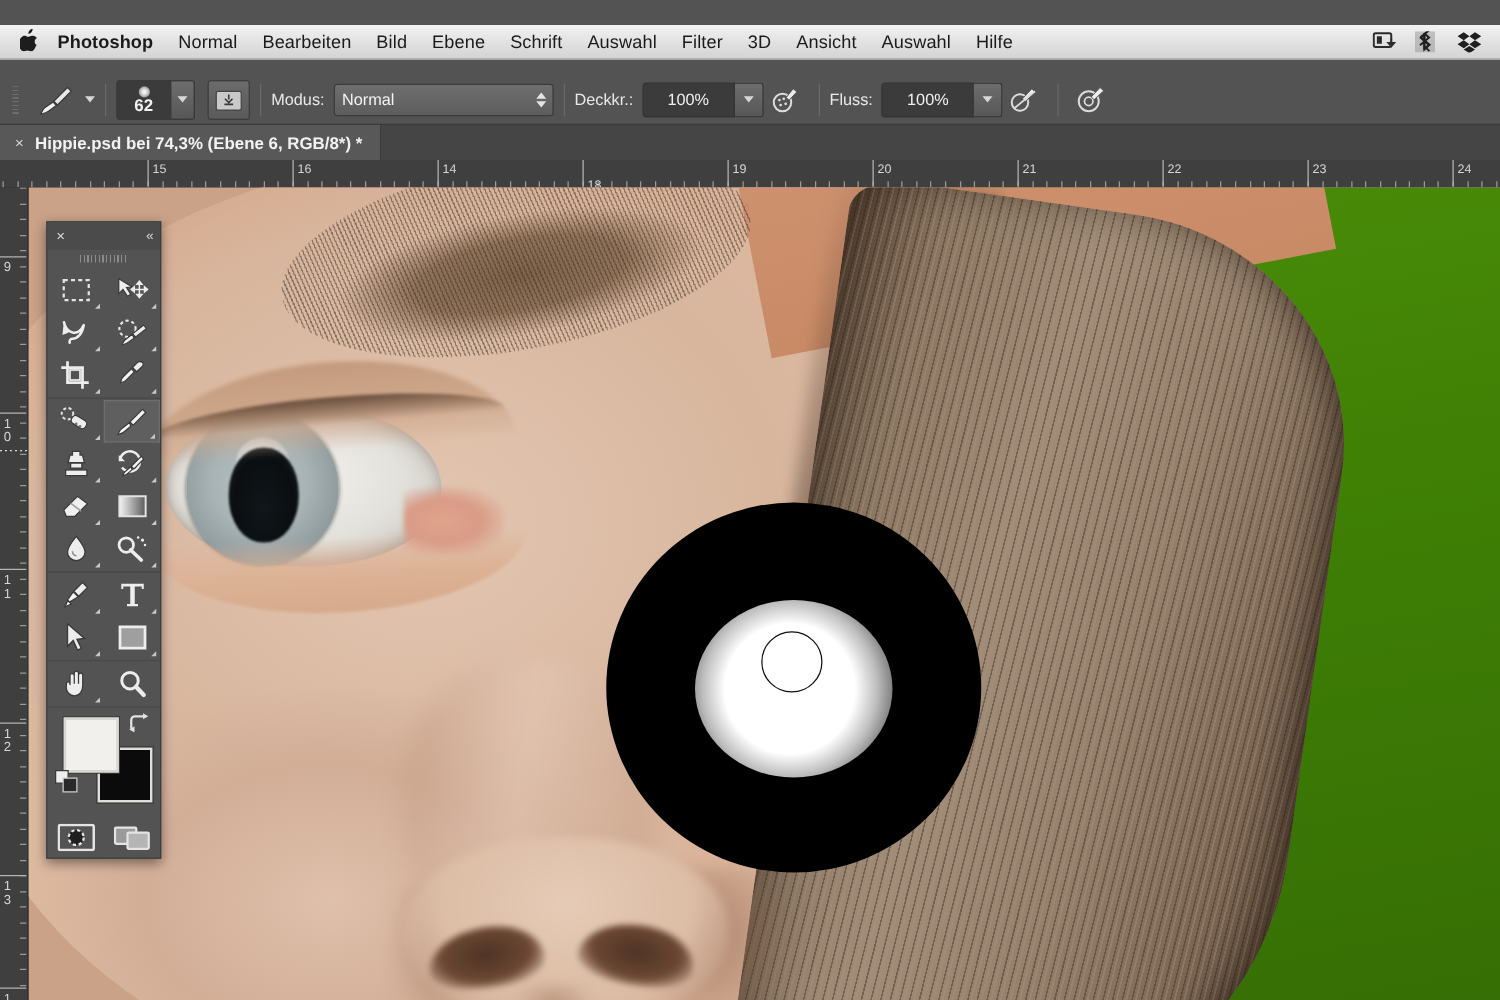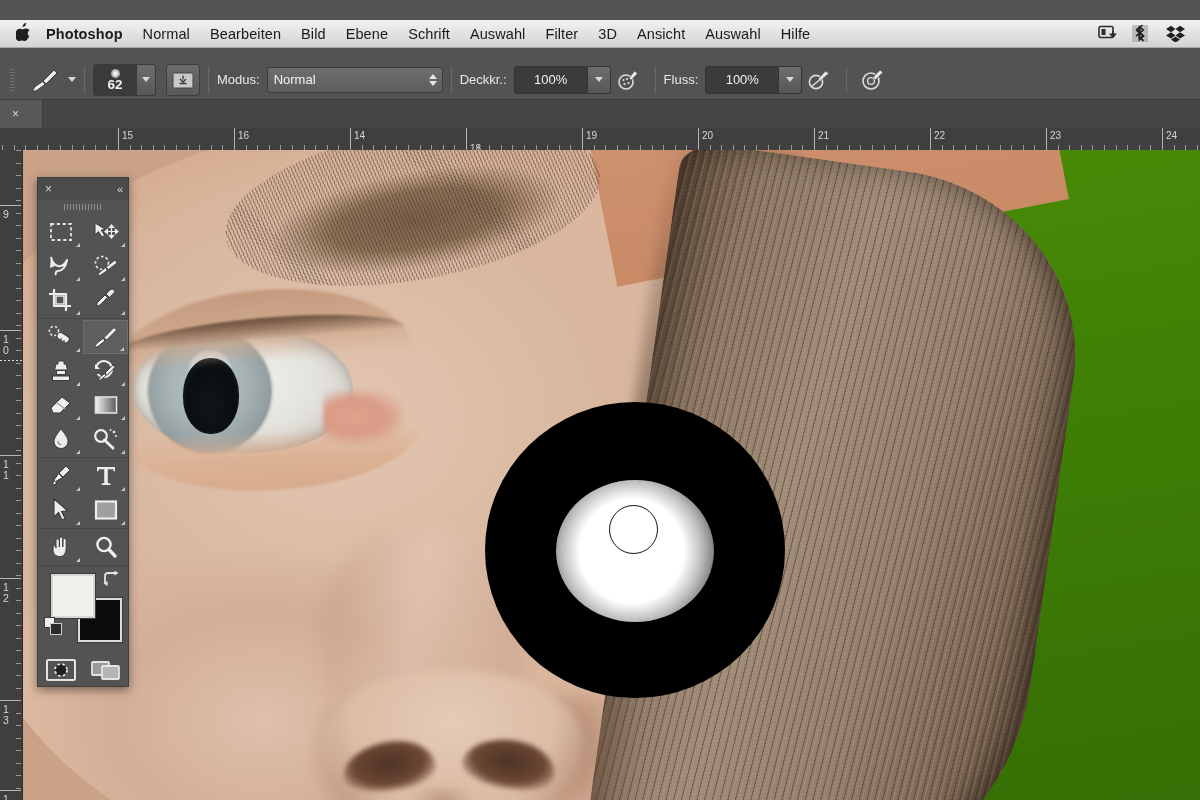--- a/index.html
+++ b/index.html
@@ -355,20 +355,21 @@
         <circle cx="11" cy="13" r="8" fill="none" stroke="#dcdcdc" stroke-width="1.6"></circle>
         <circle cx="11" cy="13" r="3.4" fill="none" stroke="#dcdcdc" stroke-width="1.4"></circle>
         <path d="M20 2 13 9.5l2.3 2.3L23 4.6z" fill="#ececec" stroke="#555" stroke-width=".8"></path>
       </svg>
     </span>
   </div>
 
   <div id="tabstrip">
     <div id="doctab">
       <span class="x">×</span>
+      <span class="label">Hippie.psd bei 74,3% (Ebene 6, RGB/8*) *</span>
     </div>
   </div>
 
   <div id="corner"></div>
   <div id="hruler">
       <div class="rt" style="left: 2px; width: 1px; height: 5px; bottom: 0px;"></div>
       <div class="rt" style="left: 14px; width: 1px; height: 5px; bottom: 0px;"></div>
       <div class="rt" style="left: 25px; width: 1px; height: 5px; bottom: 0px;"></div>
       <div class="rt" style="left: 37px; width: 1px; height: 5px; bottom: 0px;"></div>
       <div class="rt" style="left: 48px; width: 1px; height: 5px; bottom: 0px;"></div>

